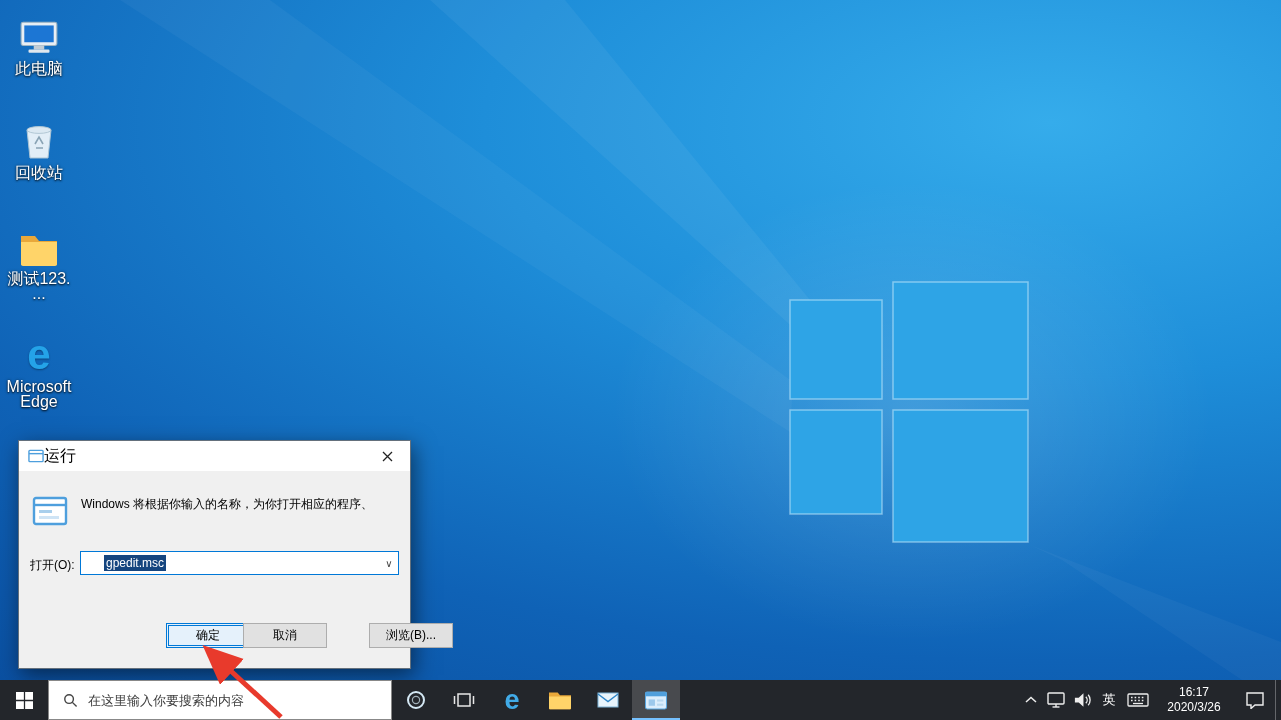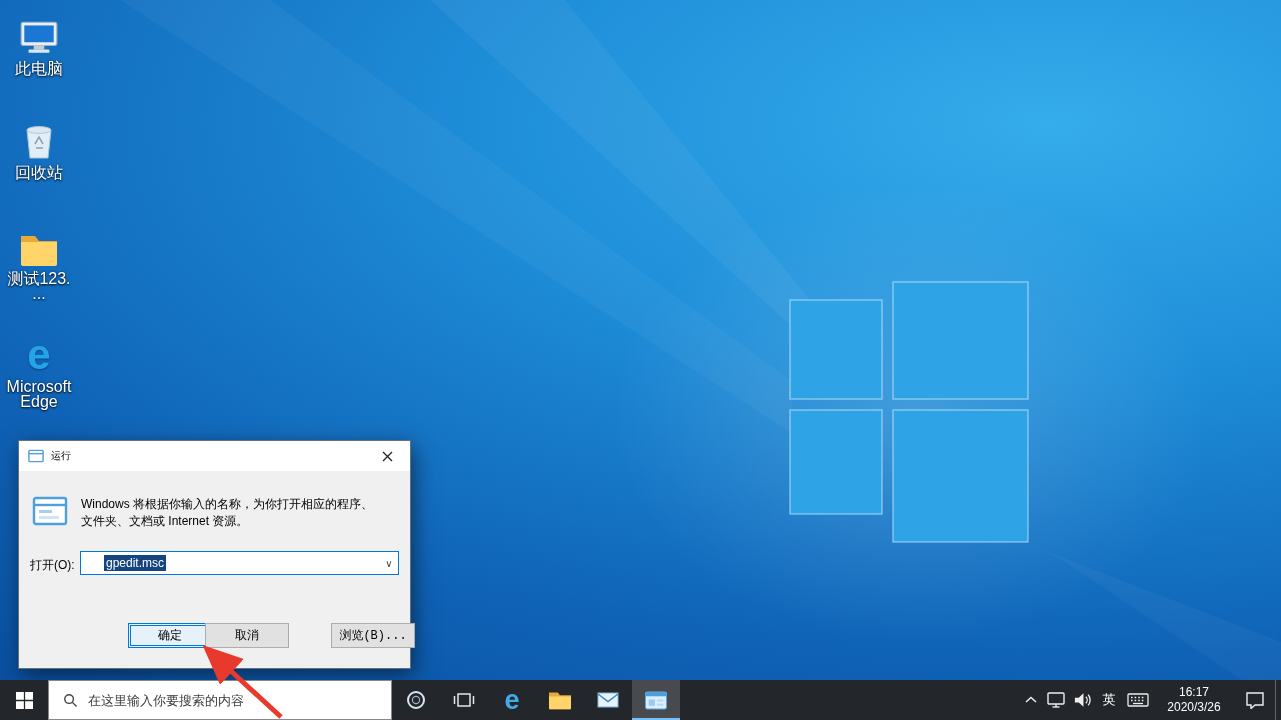--- a/index.html
+++ b/index.html
@@ -22,42 +22,42 @@
   .edge-glyph { font-weight:bold; font-size:42px; line-height:42px; color:#24a3e8; text-shadow:0 1px 2px rgba(0,0,0,.35); }
 
   
   .run-dialog {
     position:absolute; left:18px; top:440px; width:393px; height:229px;
     background:#f0f0f0; border:1px solid #64707c;
     box-shadow:3px 6px 20px rgba(0,0,0,.5);
     z-index:10; font-size:12px; color:#000;
   }
   .rd-titlebar { height:30px; background:#fff; display:flex; align-items:center; padding-left:9px; }
-  .rd-title { margin-left:7px; font-size:10px; }
+  .rd-title { font-size:16px; }
   .rd-close { margin-left:auto; width:45px; height:30px; display:flex; align-items:center; justify-content:center; cursor:pointer; }
   .rd-info-icon { position:absolute; left:13px; top:55px; }
   .rd-desc { position:absolute; left:62px; top:55px; width:320px; line-height:17px; }
   .rd-open-label { position:absolute; left:11px; top:116px; }
   .rd-combo {
     position:absolute; left:61px; top:110px; width:319px; height:24px;
     background:#fff; border:1px solid var(--accent,#0078d7);
     display:flex; align-items:center; padding-left:3px;
   }
   .rd-combo .cmd {
     background:var(--selection,#15457f); color:#fff; padding:1px 2px; font-size:12px;margin-left:20px;
   }
   .rd-combo .chev {
     margin-left:auto; width:18px; height:100%;
     display:flex; align-items:center; justify-content:center;
     color:#444; font-size:10px; cursor:pointer;
   }
   .rd-btn {
     position:absolute; top:182px; width:84px; height:25px;
     background:#e1e1e1; border:1px solid #adadad;
-    font-size:12px; font-family:Liberation Mono, monospace; color:#000; cursor:pointer;
+    font-size:12px; font-family:Liberation Sans, sans-serif; color:#000; cursor:pointer;margin-left:38px;
   }
   .rd-btn.ok {
     left:109px; background:#e5f1fb; border:1px solid var(--accent,#0078d7);
     outline:1px solid var(--accent,#0078d7); outline-offset:-3px;
   }
   .rd-btn.cancel { left:186px; }
   .rd-btn.browse { left:312px; }
 
   
   .taskbar {
@@ -168,21 +168,20 @@
 
   <svg class="rd-info-icon" width="36" height="30" viewBox="0 0 36 30">
     <rect x="2" y="2" width="32" height="26" rx="2" fill="#fff" stroke="#4e9fdd" stroke-width="2.4"></rect>
     <line x1="2" y1="9" x2="34" y2="9" stroke="#4e9fdd" stroke-width="2.4"></line>
     <rect x="7" y="14" width="13" height="3" fill="#a9cfec"></rect>
     <rect x="7" y="20" width="20" height="3" fill="#cfe4f5"></rect>
   </svg>
 
   <div class="rd-desc">
     <div>Windows 将根据你输入的名称，为你打开相应的程序、</div>
-    <div>文件夹、文档或 Internet 资源。</div>
   </div>
 
   <div class="rd-open-label">打开(O):</div>
 
   <div class="rd-combo">
     <span class="cmd">gpedit.msc</span>
     <span class="chev">∨</span>
   </div>
 
   <button class="rd-btn ok">确定</button>

